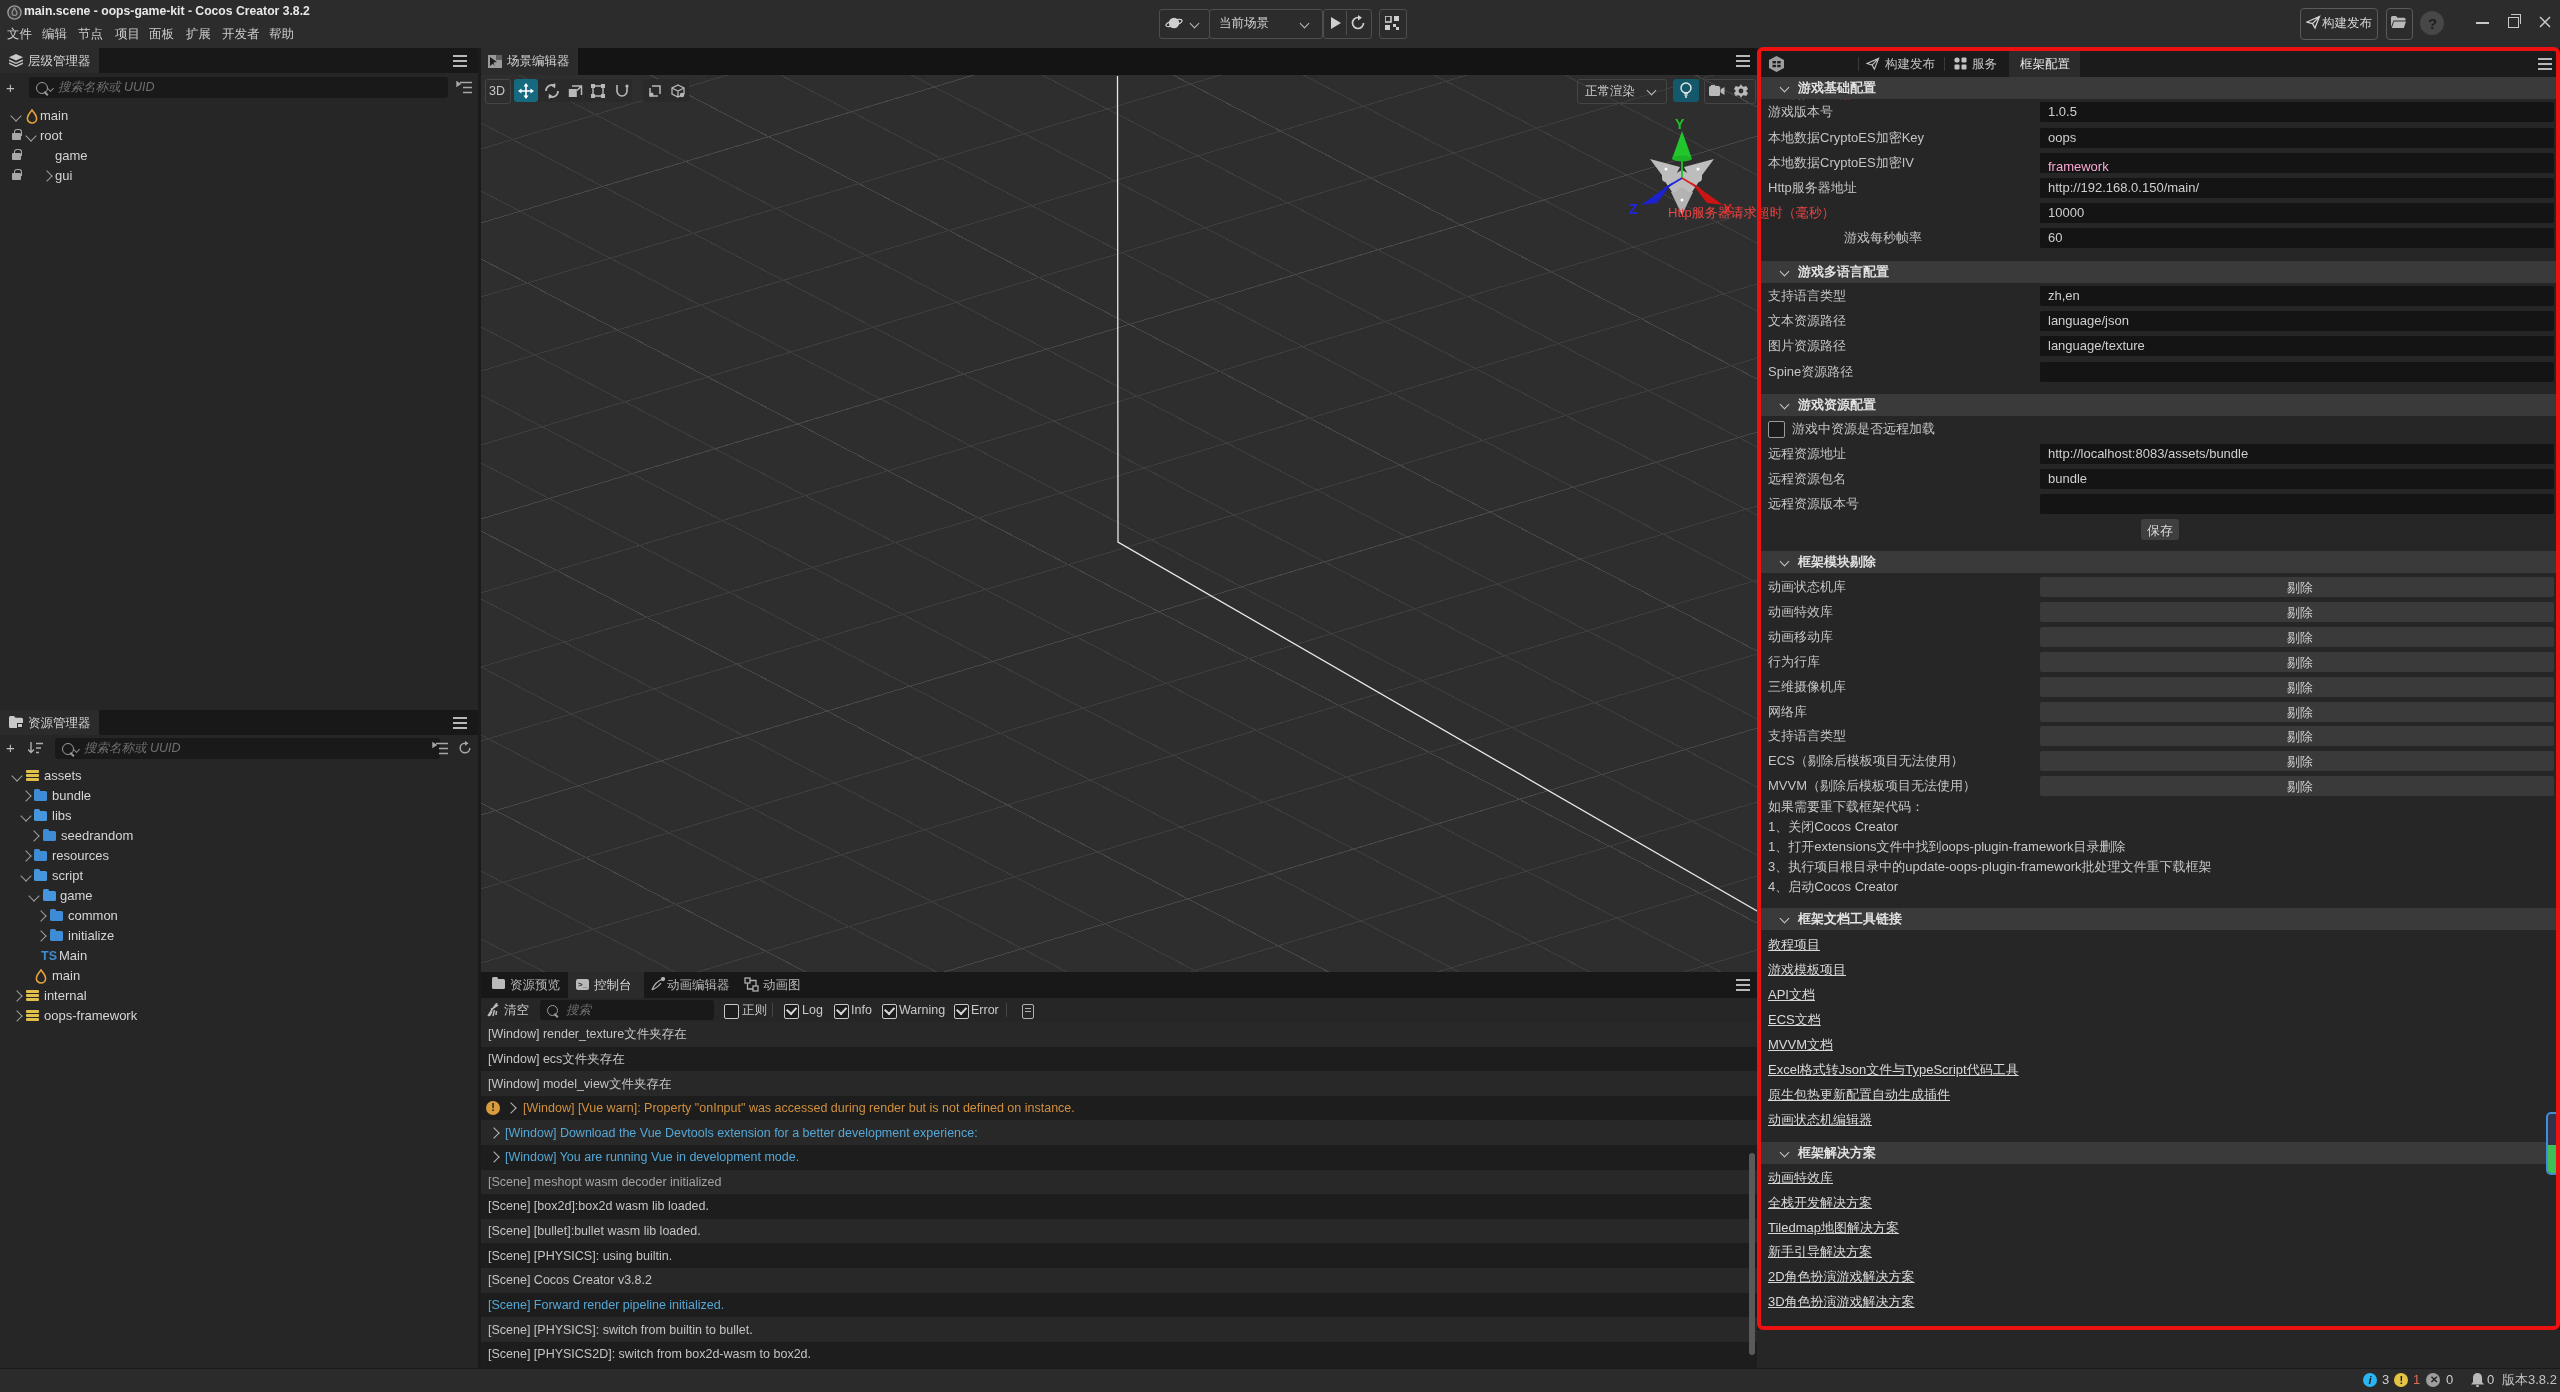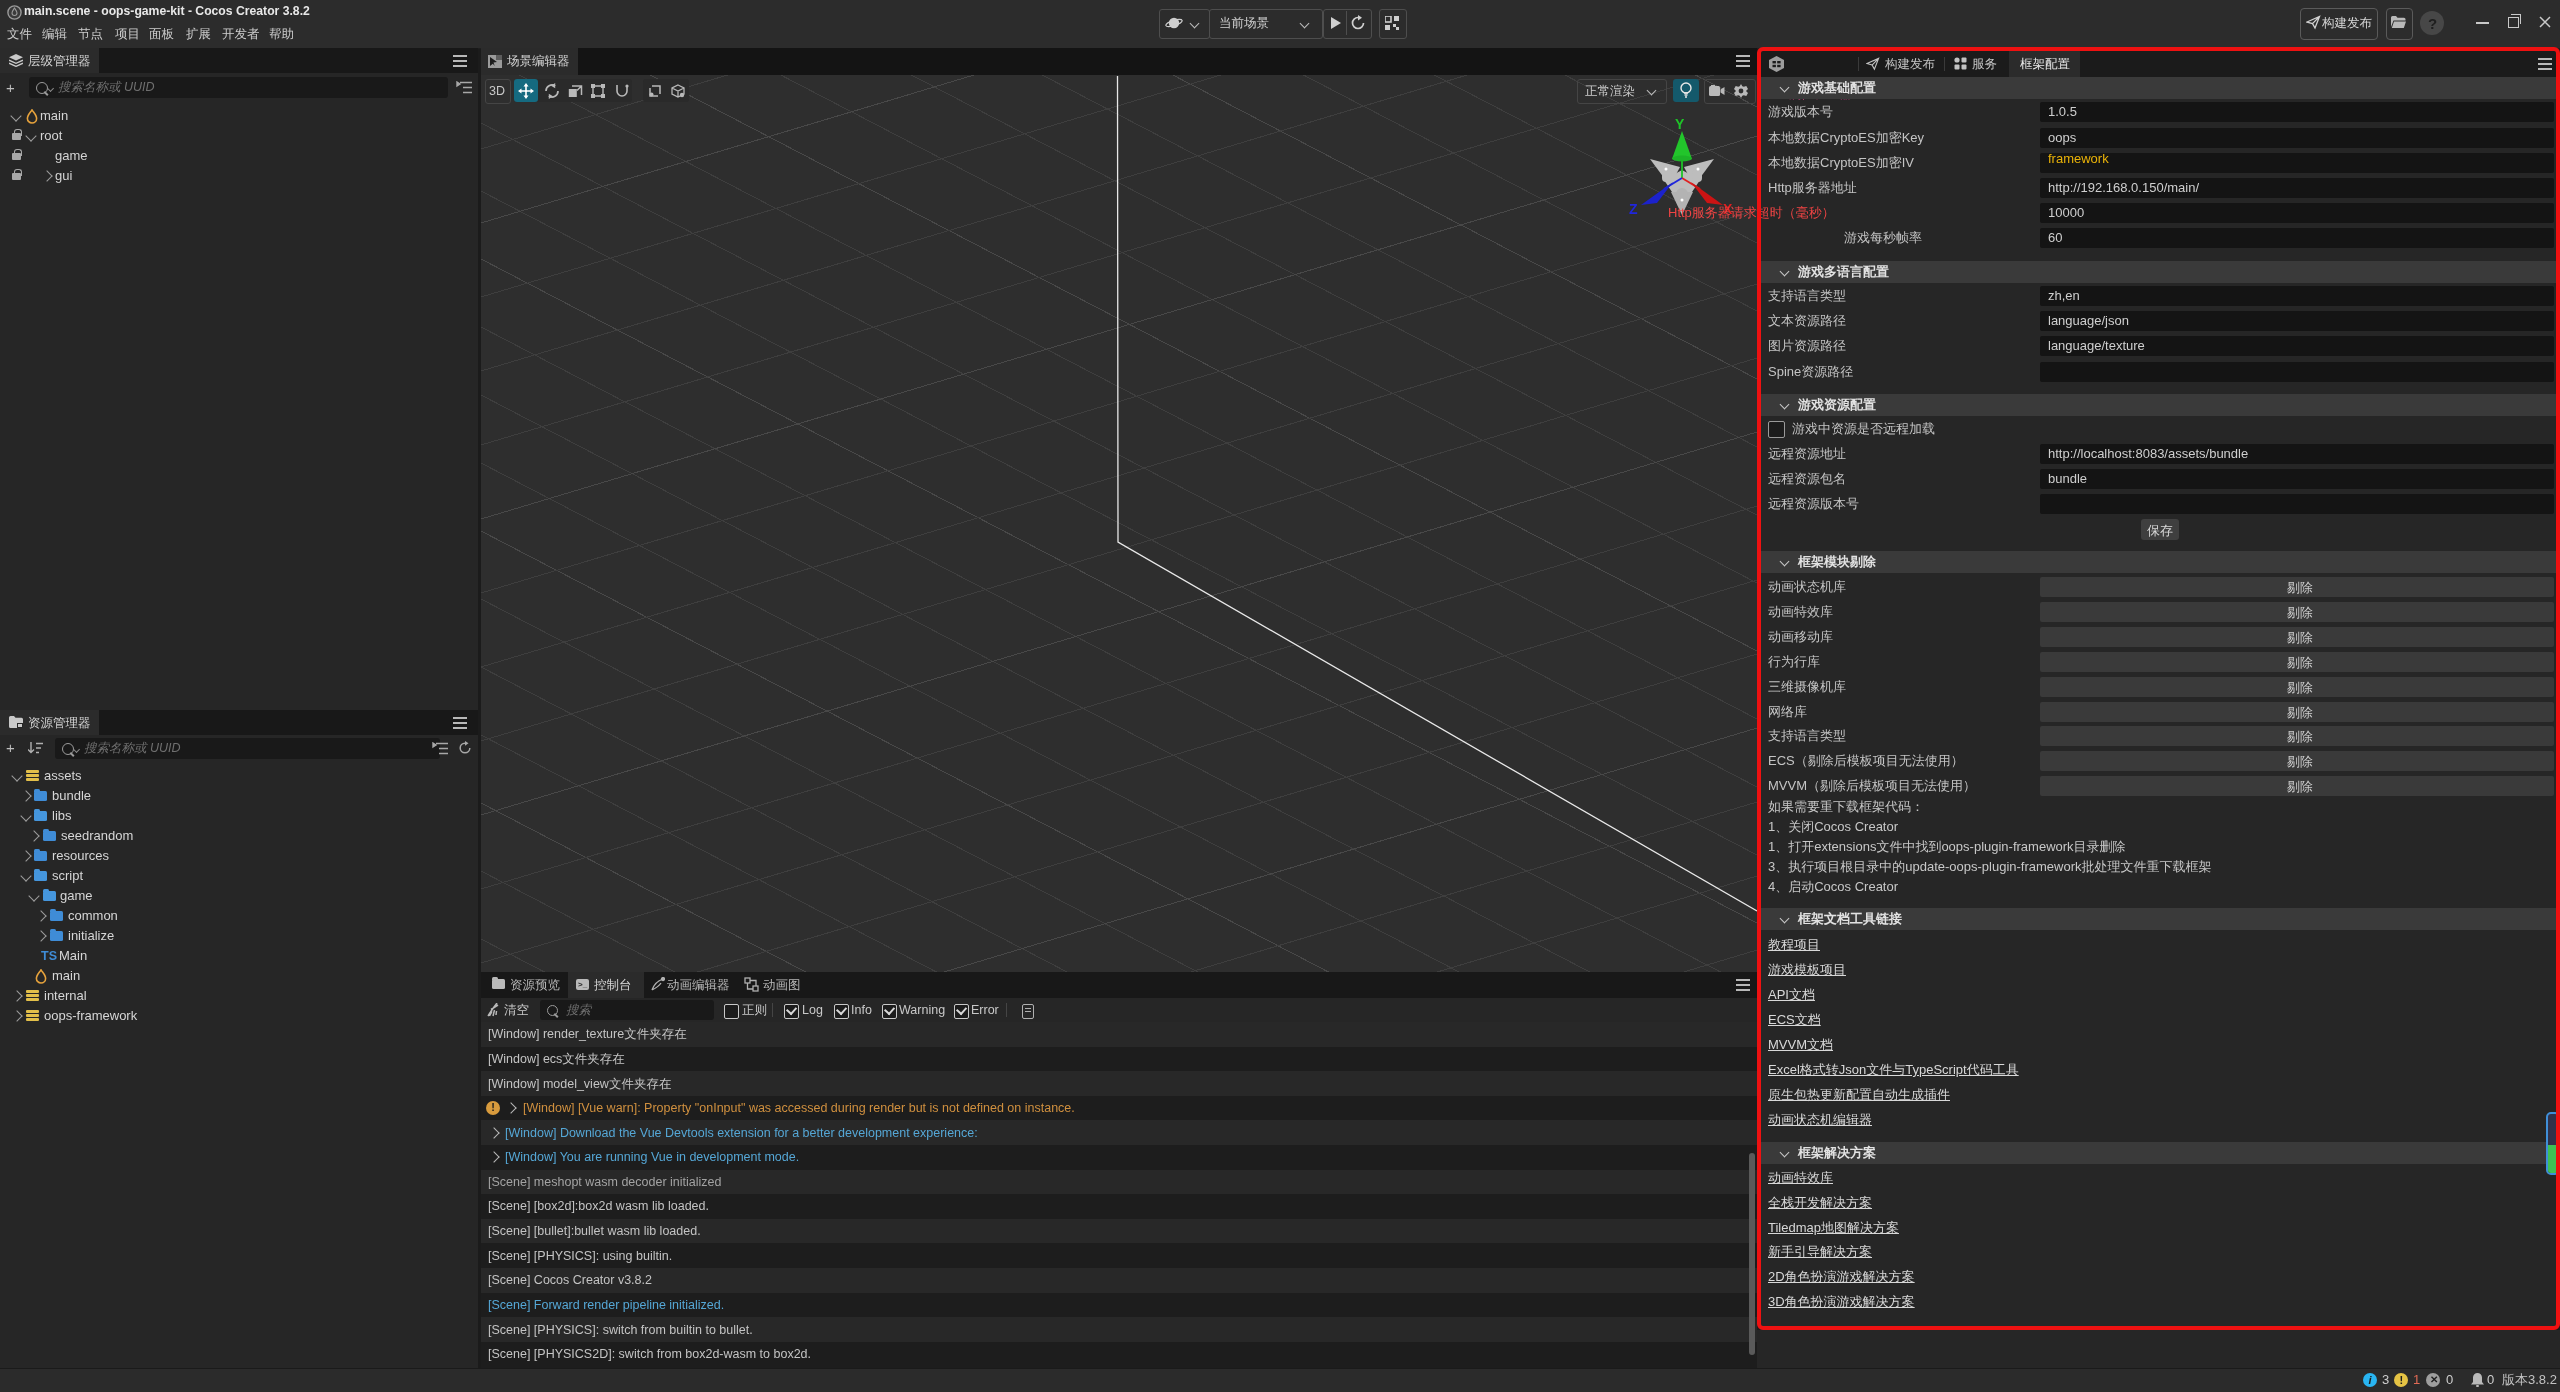--- a/index.html
+++ b/index.html
@@ -467,21 +467,21 @@
 <div class="ab" style="left:1781px;top:84px;width:6px;height:6px;border-right:1.5px solid #c9c9c9;border-bottom:1.5px solid #c9c9c9;transform:rotate(45deg);"></div>
 <div class="ab t" style="left:1798px;top:80px;font-size:13px;line-height:16px;color:#e2e2e2;font-weight:700;">游戏基础配置</div>
 <div class="ab t" style="left:1768px;top:104px;font-size:13px;line-height:16px;color:#c4c4c4;font-weight:400;">游戏版本号</div>
 <div class="ab" style="left:2040px;top:102px;width:514px;height:20px;background:#141414;border-radius:2px;"></div>
 <div class="ab t" style="left:2048px;top:104px;font-size:13px;line-height:16px;color:#cfcfcf;font-weight:400;">1.0.5</div>
 <div class="ab t" style="left:1768px;top:130px;font-size:13px;line-height:16px;color:#c4c4c4;font-weight:400;">本地数据CryptoES加密Key</div>
 <div class="ab" style="left:2040px;top:128px;width:514px;height:20px;background:#141414;border-radius:2px;"></div>
 <div class="ab t" style="left:2048px;top:130px;font-size:13px;line-height:16px;color:#cfcfcf;font-weight:400;">oops</div>
 <div class="ab t" style="left:1768px;top:155px;font-size:13px;line-height:16px;color:#c4c4c4;font-weight:400;">本地数据CryptoES加密IV</div>
 <div class="ab" style="left:2040px;top:153px;width:514px;height:20px;background:#141414;border-radius:2px;"></div>
-<div class="ab t" style="left:2048px;top:151px;font-size:13px;line-height:16px;color:#eab308;font-weight:400;">framework</div>
+<div class="ab t" style="left:2048px;top:159px;font-size:13px;line-height:16px;color:#f9a8d4;font-weight:400;">framework</div>
 <div class="ab t" style="left:1768px;top:180px;font-size:13px;line-height:16px;color:#c4c4c4;font-weight:400;">Http服务器地址</div>
 <div class="ab" style="left:2040px;top:178px;width:514px;height:20px;background:#141414;border-radius:2px;"></div>
 <div class="ab t" style="left:2048px;top:180px;font-size:13px;line-height:16px;color:#cfcfcf;font-weight:400;">http://192.168.0.150/main/</div>
 <div class="ab t" style="left:1668px;top:205px;font-size:13px;line-height:16px;color:#ef4444;font-weight:400;">Http服务器请求超时（毫秒）</div>
 <div class="ab" style="left:2040px;top:203px;width:514px;height:20px;background:#141414;border-radius:2px;"></div>
 <div class="ab t" style="left:2048px;top:205px;font-size:13px;line-height:16px;color:#cfcfcf;font-weight:400;">10000</div>
 <div class="ab t" style="left:1844px;top:230px;font-size:13px;line-height:16px;color:#c4c4c4;font-weight:400;">游戏每秒帧率</div>
 <div class="ab" style="left:2040px;top:228px;width:514px;height:20px;background:#141414;border-radius:2px;"></div>
 <div class="ab t" style="left:2048px;top:230px;font-size:13px;line-height:16px;color:#cfcfcf;font-weight:400;">60</div>
 <div class="ab" style="left:1761px;top:261px;width:795px;height:22px;background:#3a3a3a;"></div>

